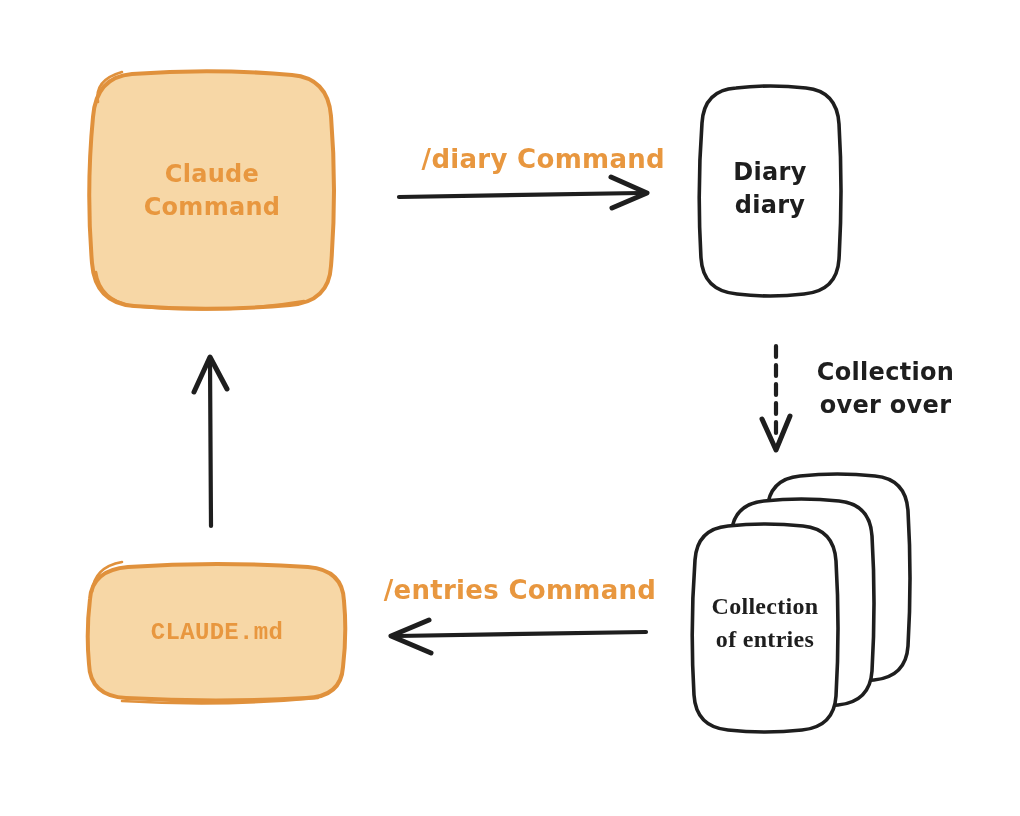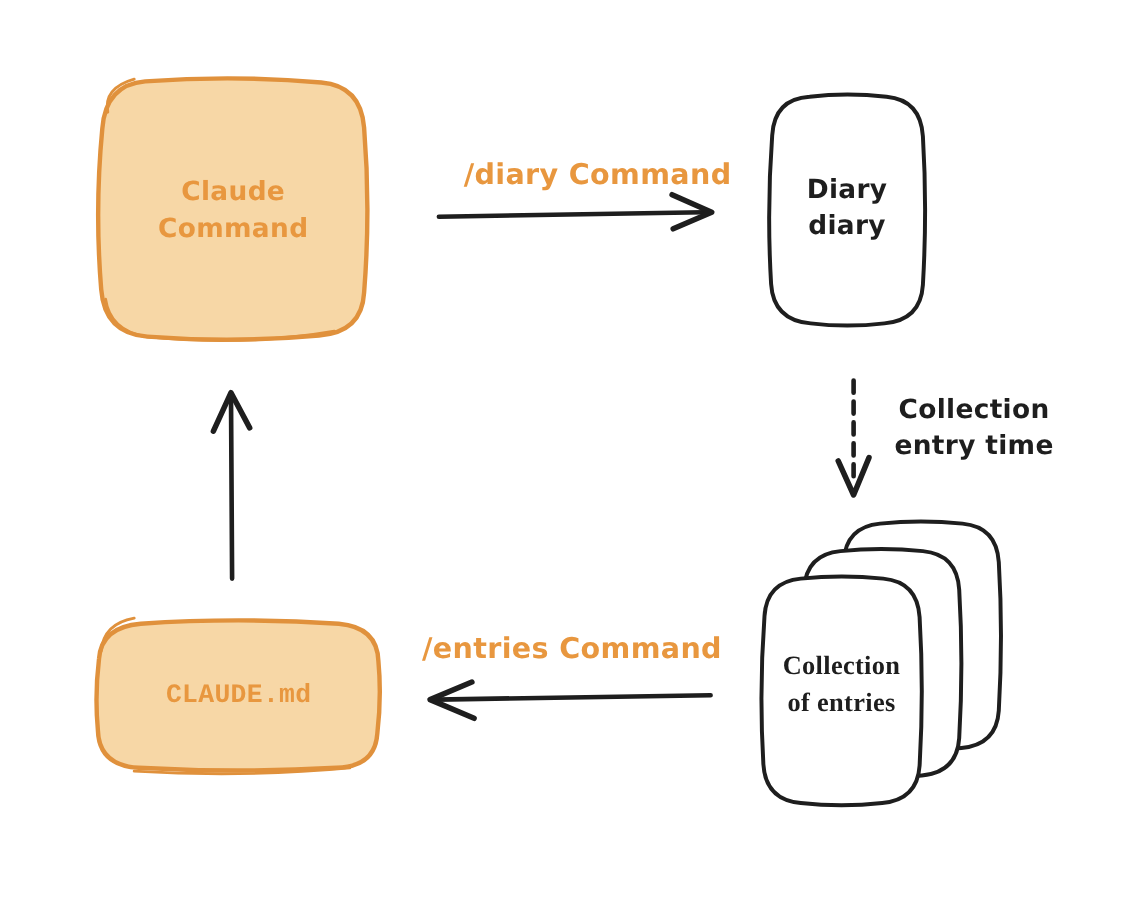--- a/index.html
+++ b/index.html
@@ -134,21 +134,21 @@
 
   <div class="label cmd-label orange-text" style="left:375px; top:143px; width:290px;text-align:right;">/diary Command</div>
 
   <div class="label node-label ink-text" style="left:698px; top:156px; width:144px;">
     <div>Diary</div>
     <div>diary</div>
   </div>
 
   <div class="label node-label ink-text" style="left:798px; top:356px; width:175px;">
     <div>Collection</div>
-    <div>entry time</div>
+    <div>over over</div>
   </div>
 
   <div class="label node-label ink-text" style="left:690px; top:590px; width:150px;font-family:Liberation Serif, serif;">
     <div>Collection</div>
     <div>of entries</div>
   </div>
 
   <div class="label cmd-label orange-text" style="left:375px; top:574px; width:290px;">/entries Command</div>
 
   <div class="label node-label orange-text" style="left:88px; top:616px; width:258px;font-family:Liberation Mono, monospace;">CLAUDE.md</div>

